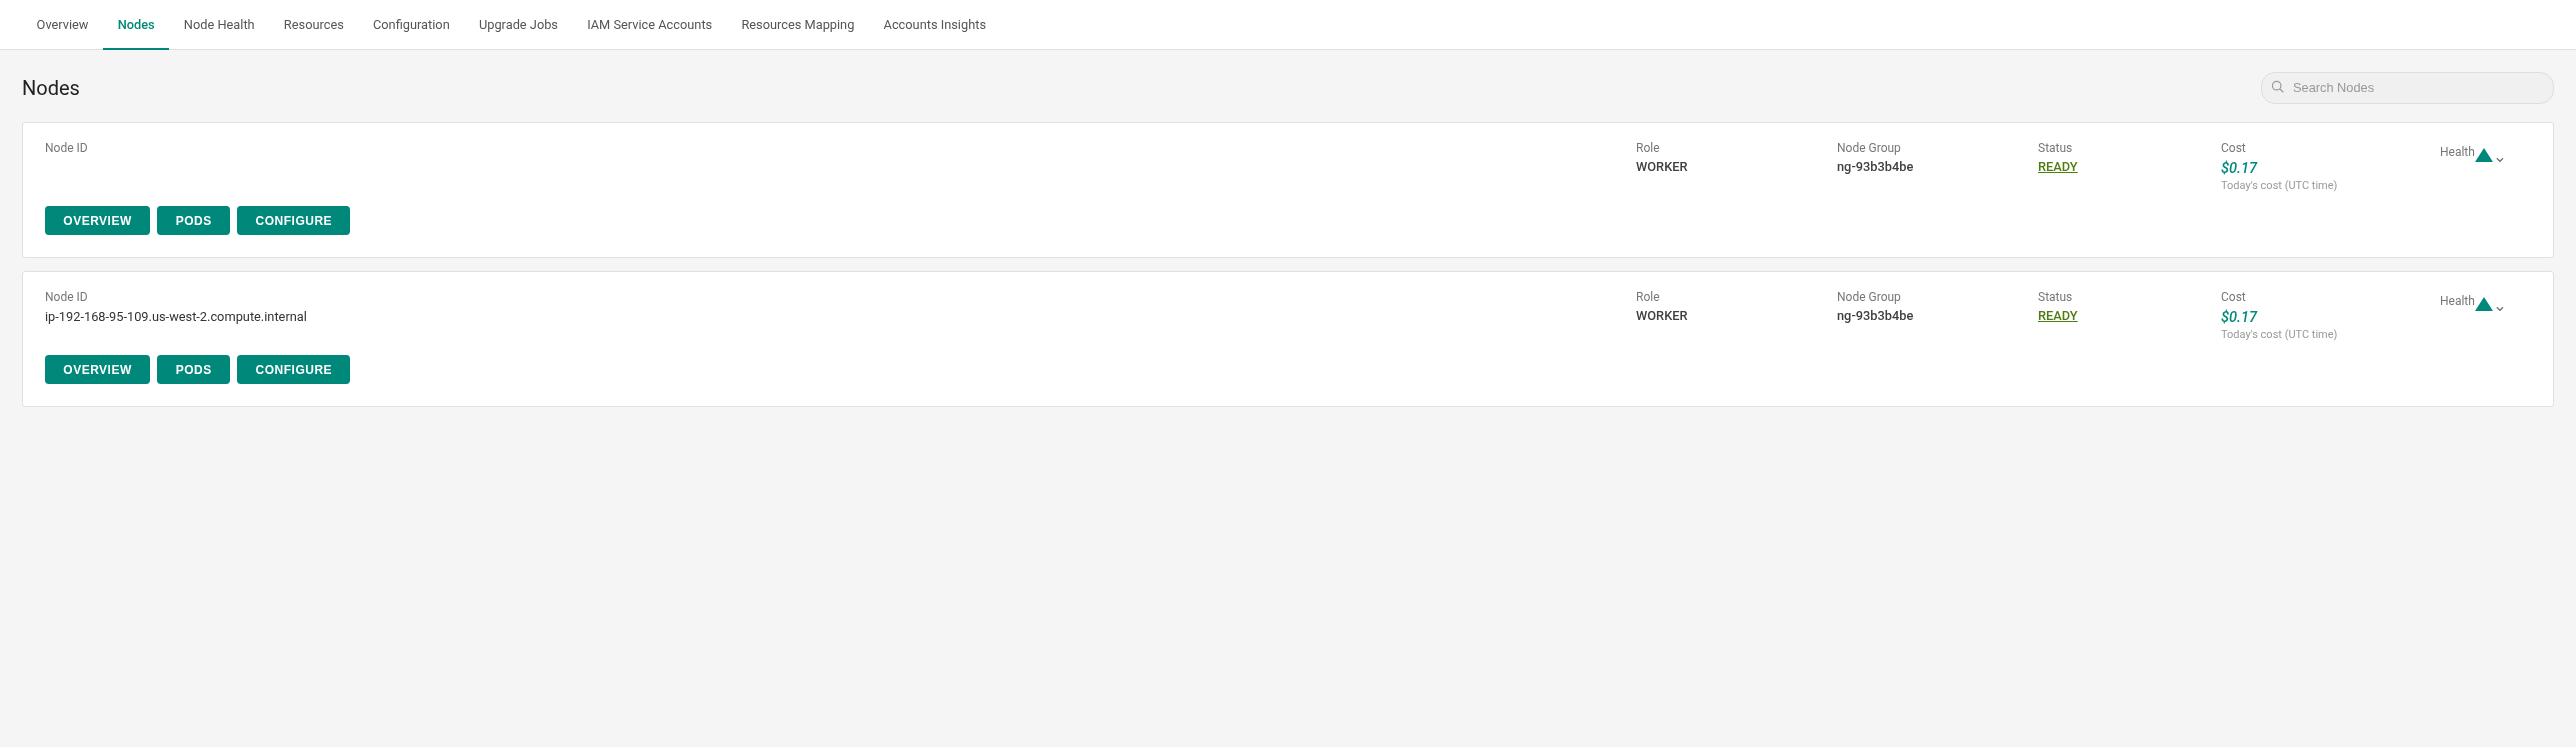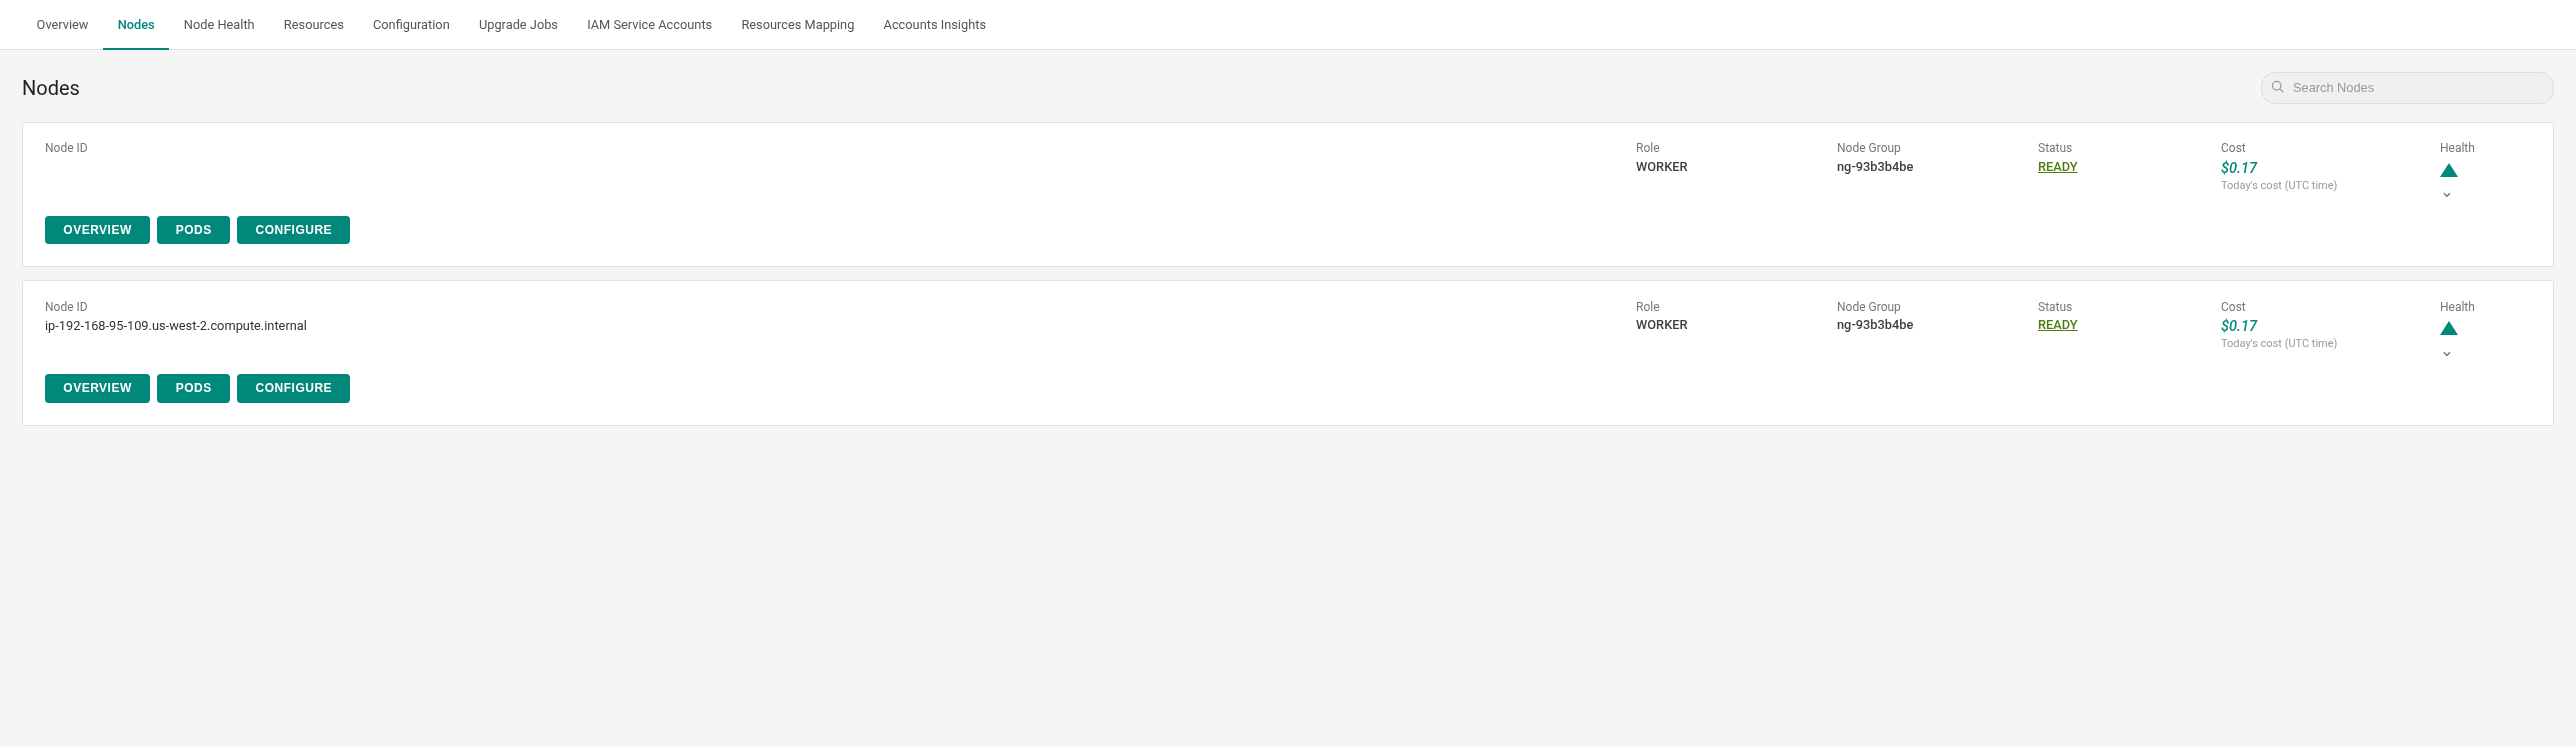--- a/index.html
+++ b/index.html
@@ -187,22 +187,22 @@
       width: 0;
       height: 0;
       border-left: 9.1px solid transparent;
       border-right: 9.1px solid transparent;
       border-bottom: 14.6px solid #00897b;
       margin-top: 3.7px;
     }
 
     .health-col-inner {
       display: flex;
-      flex-direction: column;
-      align-items: flex-start;
+      flex-direction: row;
+      align-items: center;
     }
 
     .chevron-down {
       font-size: 16.5px;
       color: #777;
       margin-top: 5.5px;
       cursor: pointer;
     }
   </style>
 </head>

